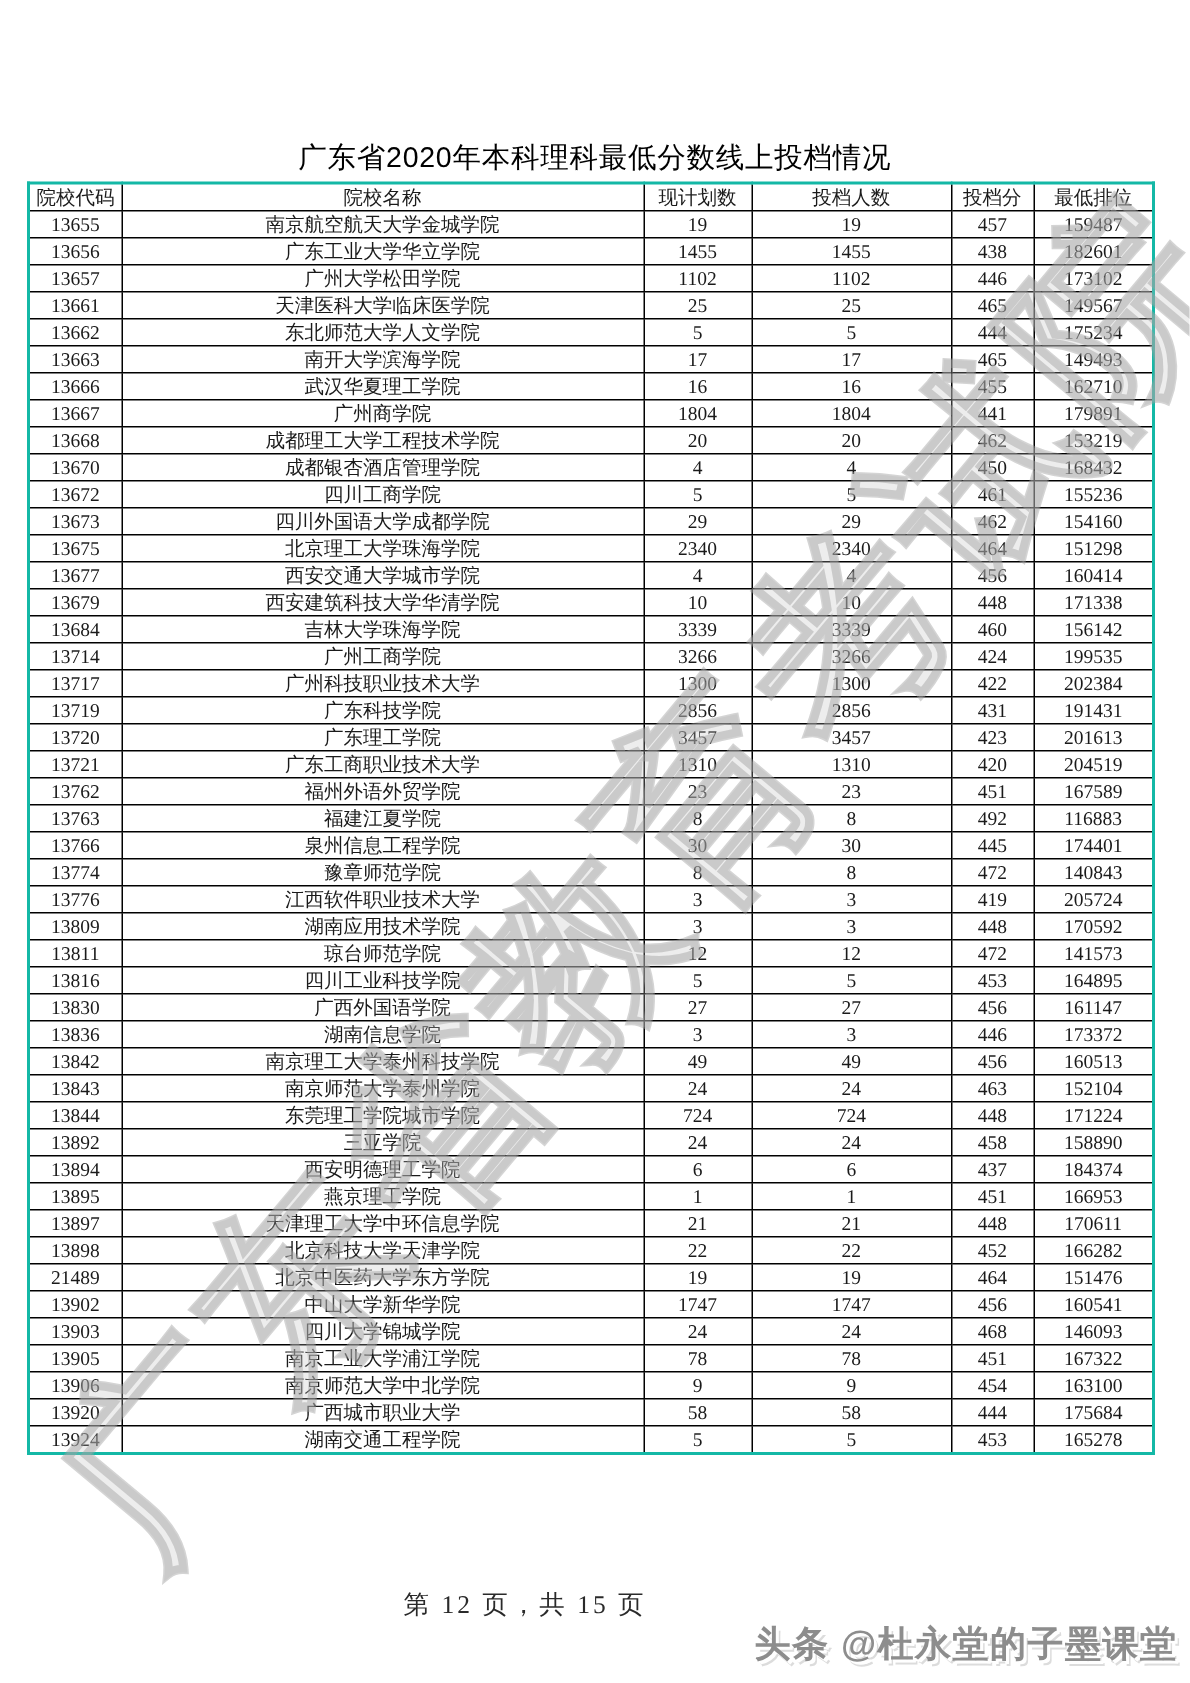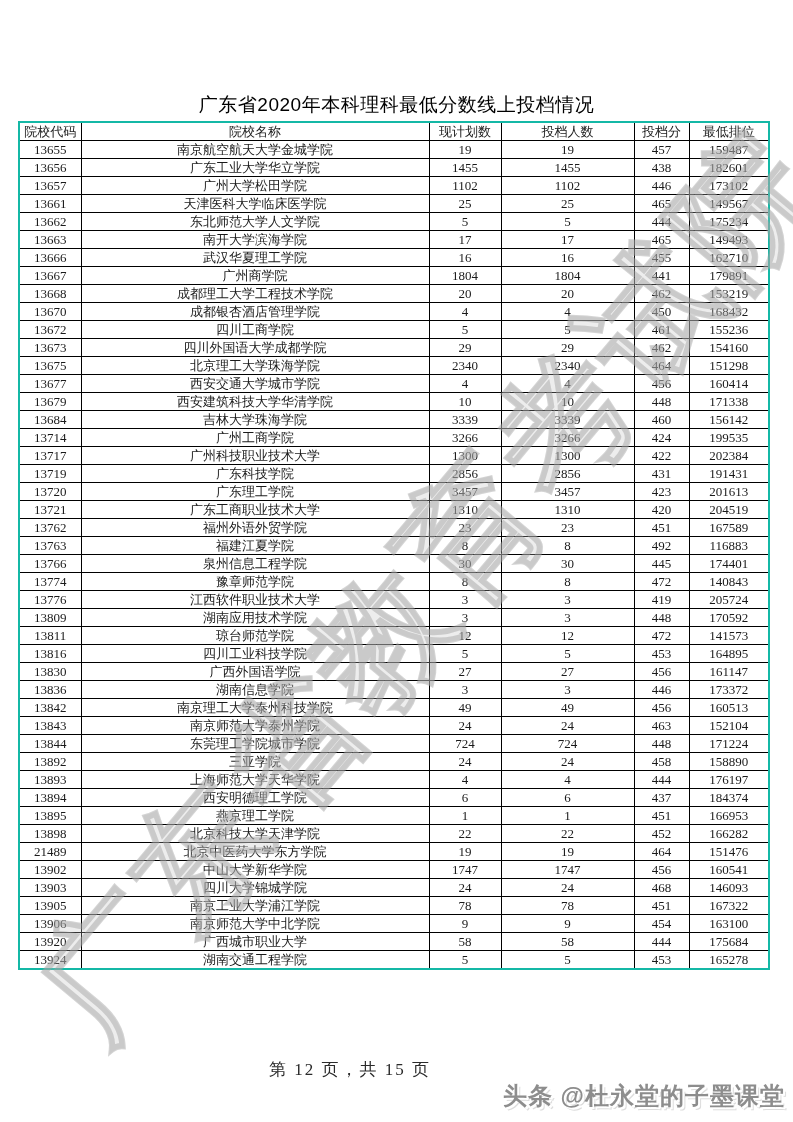--- a/index.html
+++ b/index.html
@@ -390,44 +390,44 @@
       </tr>
       <tr>
         <td>13892</td>
         <td>三亚学院</td>
         <td>24</td>
         <td>24</td>
         <td>458</td>
         <td>158890</td>
       </tr>
       <tr>
-        <td>13893</td>
-        <td>上海师范大学天华学院</td>
-        <td>4</td>
-        <td>4</td>
-        <td>444</td>
-        <td>176197</td>
-      </tr>
-      <tr>
         <td>13894</td>
         <td>西安明德理工学院</td>
         <td>6</td>
         <td>6</td>
         <td>437</td>
         <td>184374</td>
       </tr>
       <tr>
         <td>13895</td>
         <td>燕京理工学院</td>
         <td>1</td>
         <td>1</td>
         <td>451</td>
         <td>166953</td>
       </tr>
       <tr>
+        <td>13897</td>
+        <td>天津理工大学中环信息学院</td>
+        <td>21</td>
+        <td>21</td>
+        <td>448</td>
+        <td>170611</td>
+      </tr>
+      <tr>
         <td>13898</td>
         <td>北京科技大学天津学院</td>
         <td>22</td>
         <td>22</td>
         <td>452</td>
         <td>166282</td>
       </tr>
       <tr>
         <td>21489</td>
         <td>北京中医药大学东方学院</td>

